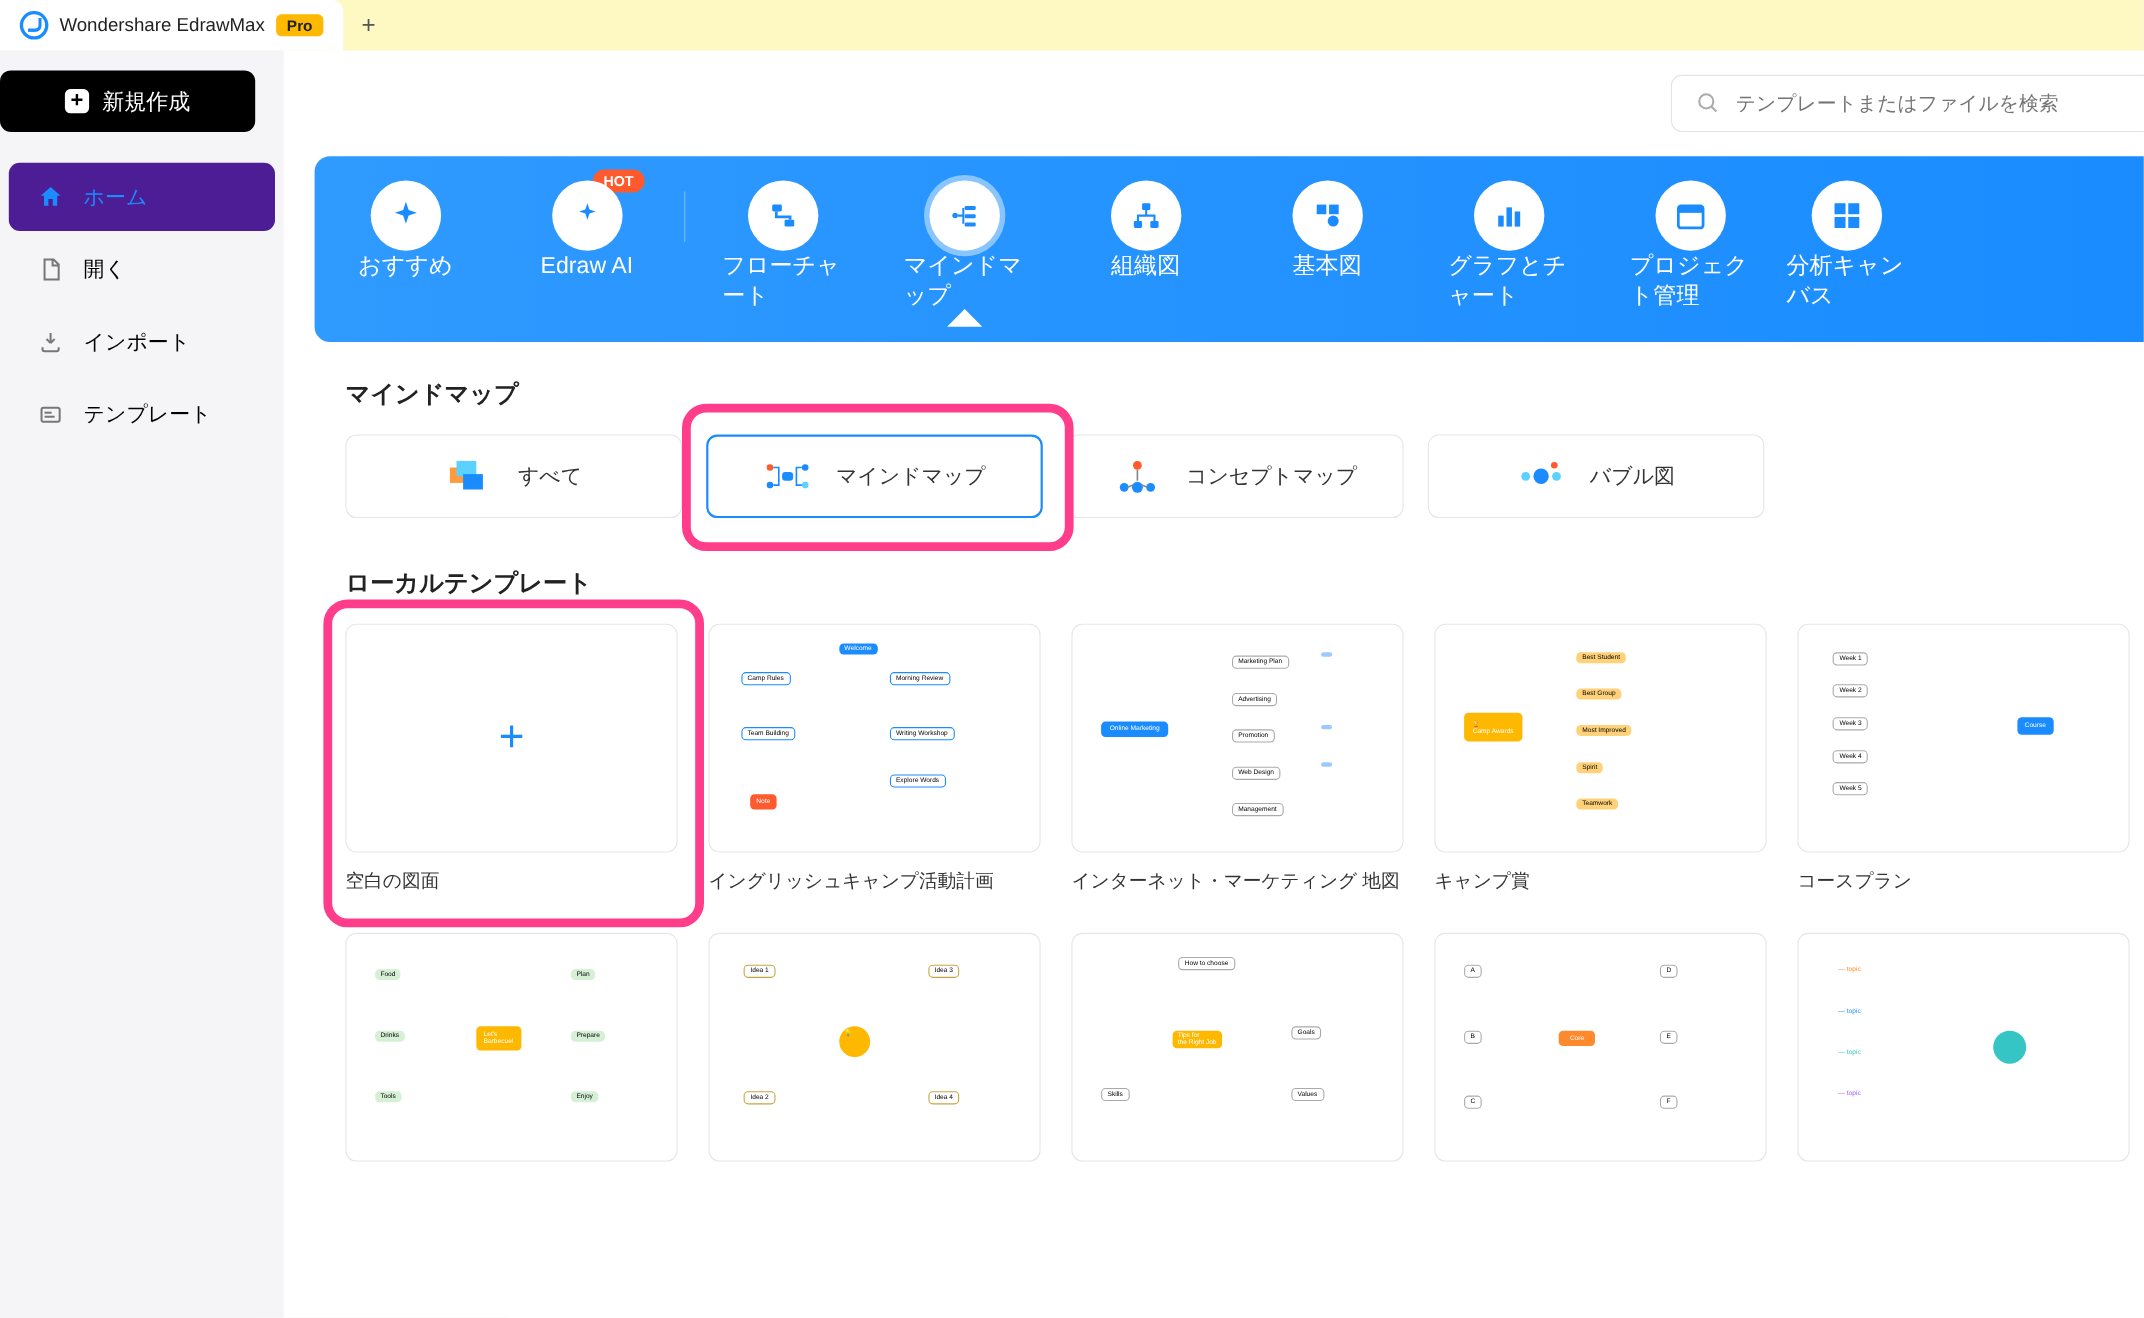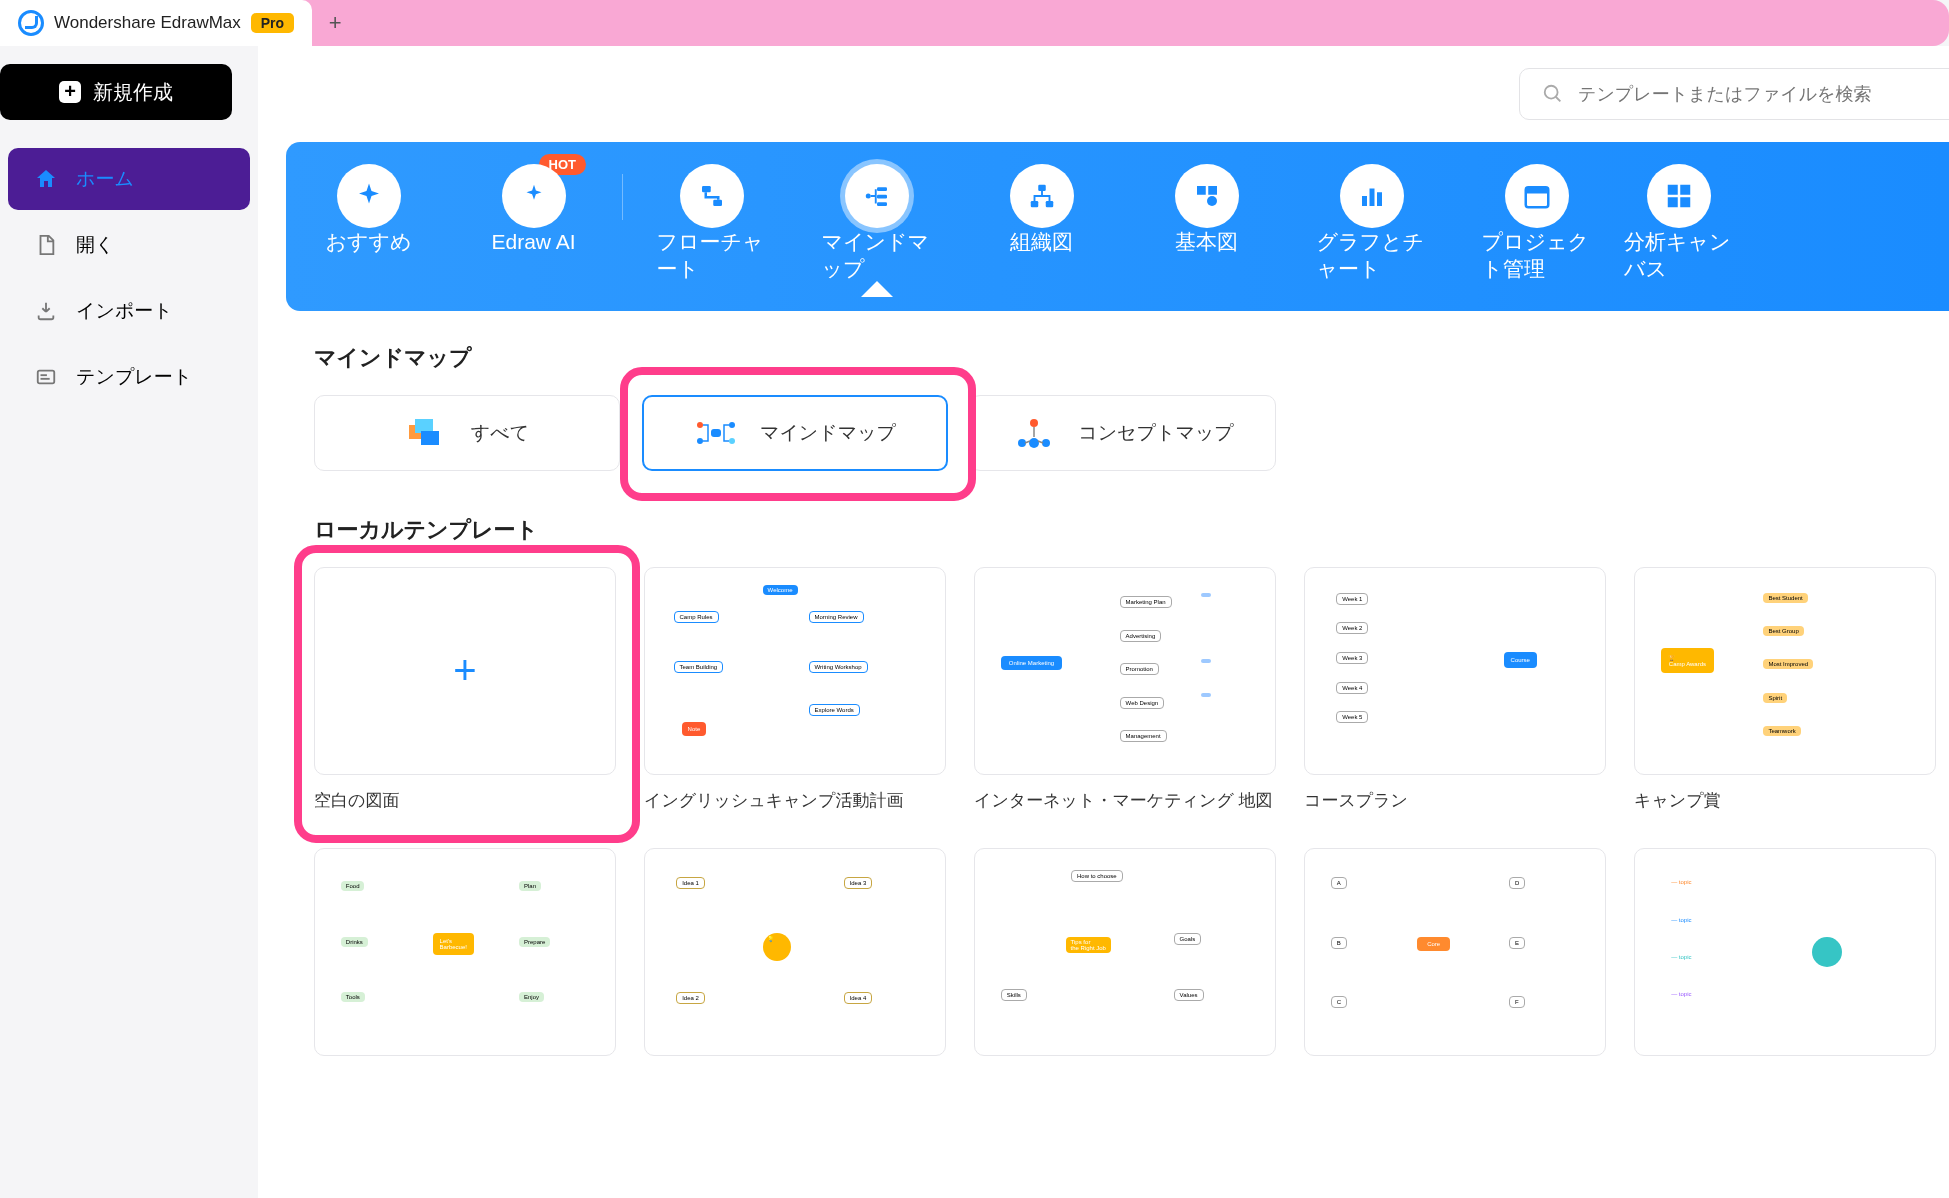--- a/index.html
+++ b/index.html
@@ -1,18 +1,18 @@
 <!DOCTYPE html>
 <html><head>
 <meta charset="utf-8">
 <style>
 * { margin: 0; padding: 0; box-sizing: border-box; font-family: -apple-system, BlinkMacSystemFont, "Segoe UI", sans-serif; }
 body { background: #f5f5f7; overflow: hidden; width: 1949px; height: 1198px; }
 
-.titlebar { height: 46px; background: #f9a8d4; display: flex; align-items: center; border-radius: 16px; }
+.titlebar { height: 46px; background: #fef9c3; display: flex; align-items: center; }
 .tab { background: #fff; height: 46px; display: flex; align-items: center; padding: 0 18px; border-top-right-radius: 10px; gap: 10px; }
 .app-logo { width: 26px; height: 26px; border: 3px solid #1a8cff; border-radius: 50%; position: relative; }
 .app-logo::after { content: ''; position: absolute; left: 4px; top: 3px; width: 10px; height: 10px; border-right: 3px solid #1a8cff; border-bottom: 3px solid #1a8cff; border-radius: 0 0 6px 0; }
 .app-title { font-size: 17px; color: #222; font-weight: 500; }
 .pro-badge { background: #ffb800; color: #222; font-size: 14px; font-weight: 600; padding: 2px 10px; border-radius: 5px; }
 .new-tab-btn { width: 46px; height: 46px; display: flex; align-items: center; justify-content: center; cursor: pointer; }
 .plus-sm { font-size: 22px; color: #555; font-weight: 300; }
 
 .layout { display: flex; height: calc(100% - 46px); }
 .sidebar { width: 258px; background: #f5f5f7; padding-top: 18px; flex-shrink: 0; }
@@ -254,20 +254,31 @@
               <svg width="44" height="36" viewBox="0 0 44 36">
                 <circle cx="22" cy="8" r="4" fill="#ff5a2e"></circle>
                 <circle cx="10" cy="28" r="4" fill="#1a8cff"></circle>
                 <circle cx="34" cy="28" r="4" fill="#1a8cff"></circle>
                 <circle cx="22" cy="28" r="5" fill="#1a8cff"></circle>
                 <path d="M22 12v10M18 26l-5 2M26 26l5 2" stroke="#888" stroke-width="1.5"></path>
               </svg>
             </span>
           <span>コンセプトマップ</span>
         </div>
+        <div class="filter-card">
+          <span class="filter-icon">
+              <svg width="44" height="36" viewBox="0 0 44 36">
+                <circle cx="22" cy="18" r="7" fill="#1a8cff"></circle>
+                <circle cx="8" cy="18" r="4" fill="#5ad1ff"></circle>
+                <circle cx="36" cy="18" r="4" fill="#5ad1ff"></circle>
+                <circle cx="34" cy="8" r="3" fill="#ff5a2e"></circle>
+              </svg>
+            </span>
+          <span>バブル図</span>
+        </div>
       </div>
 
       <div class="section-title">ローカルテンプレート</div>
 
       <div class="grid">
         <div class="pink-highlight" style="left:-20px;top:-22px;width:346px;height:298px;"></div>
 
         <div class="tmpl">
           <div class="tmpl-thumb">
               <span class="blank-plus">+</span>
@@ -303,43 +314,43 @@
             <div class="mm-node" style="left:78%;top:44%;background:#9ec9ff;">  </div>
             <div class="mm-node" style="left:78%;top:62%;background:#9ec9ff;">  </div>
           </div>
             </div>
           <span class="tmpl-label">インターネット・マーケティング 地図</span>
         </div>
 
         <div class="tmpl">
           <div class="tmpl-thumb">
               <div class="mm">
+            <div class="mm-node" style="left:4%;top:38%;background:#ffb800;color:#fff;padding:6px 8px;">🏆<br>Camp Awards</div>
+            <div class="mm-node" style="left:42%;top:8%;background:#ffd27a;">Best Student</div>
+            <div class="mm-node" style="left:42%;top:26%;background:#ffd27a;">Best Group</div>
+            <div class="mm-node" style="left:42%;top:44%;background:#ffd27a;">Most Improved</div>
+            <div class="mm-node" style="left:42%;top:62%;background:#ffd27a;">Spirit</div>
+            <div class="mm-node" style="left:42%;top:80%;background:#ffd27a;">Teamwork</div>
+          </div>
+            </div>
+          <span class="tmpl-label">キャンプ賞</span>
+        </div>
+
+        <div class="tmpl">
+          <div class="tmpl-thumb">
+              <div class="mm">
             <div class="mm-node" style="left:68%;top:40%;background:#1a8cff;color:#fff;padding:5px 7px;">Course</div>
             <div class="mm-node" style="left:6%;top:8%;border:1px solid #aaa;">Week 1</div>
             <div class="mm-node" style="left:6%;top:24%;border:1px solid #aaa;">Week 2</div>
             <div class="mm-node" style="left:6%;top:40%;border:1px solid #aaa;">Week 3</div>
             <div class="mm-node" style="left:6%;top:56%;border:1px solid #aaa;">Week 4</div>
             <div class="mm-node" style="left:6%;top:72%;border:1px solid #aaa;">Week 5</div>
           </div>
             </div>
           <span class="tmpl-label">コースプラン</span>
-        </div>
-
-        <div class="tmpl">
-          <div class="tmpl-thumb">
-              <div class="mm">
-            <div class="mm-node" style="left:4%;top:38%;background:#ffb800;color:#fff;padding:6px 8px;">🏆<br>Camp Awards</div>
-            <div class="mm-node" style="left:42%;top:8%;background:#ffd27a;">Best Student</div>
-            <div class="mm-node" style="left:42%;top:26%;background:#ffd27a;">Best Group</div>
-            <div class="mm-node" style="left:42%;top:44%;background:#ffd27a;">Most Improved</div>
-            <div class="mm-node" style="left:42%;top:62%;background:#ffd27a;">Spirit</div>
-            <div class="mm-node" style="left:42%;top:80%;background:#ffd27a;">Teamwork</div>
-          </div>
-            </div>
-          <span class="tmpl-label">キャンプ賞</span>
         </div>
       </div>
 
       <div class="grid">
         <div class="tmpl">
           <div class="tmpl-thumb">
               <div class="mm">
             <div class="mm-node" style="left:38%;top:40%;background:#ffb800;color:#fff;padding:5px 7px;">Let's<br>Barbecue!</div>
             <div class="mm-node" style="left:4%;top:12%;background:#d6f0d6;">Food</div>
             <div class="mm-node" style="left:4%;top:42%;background:#d6f0d6;">Drinks</div>

